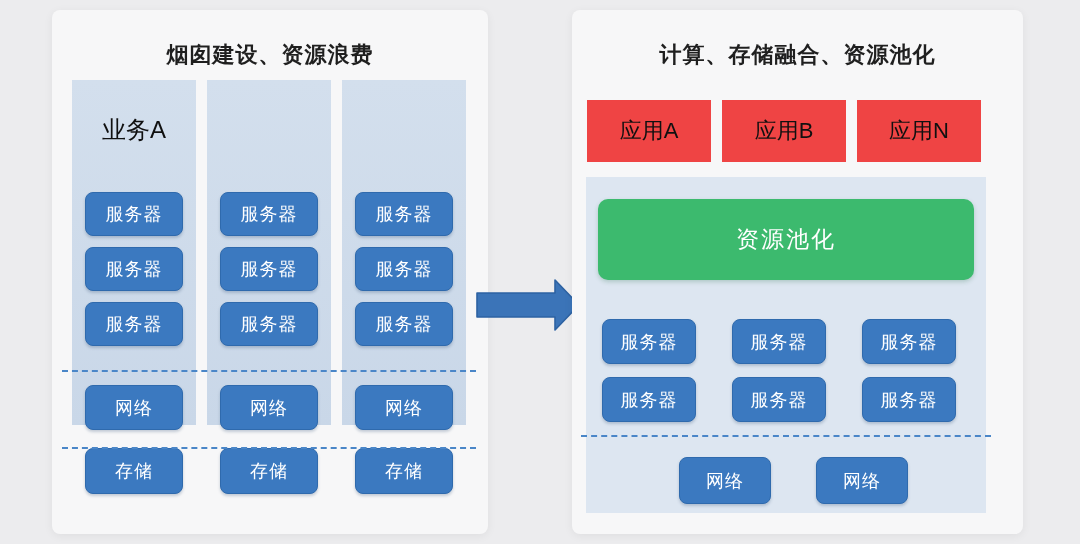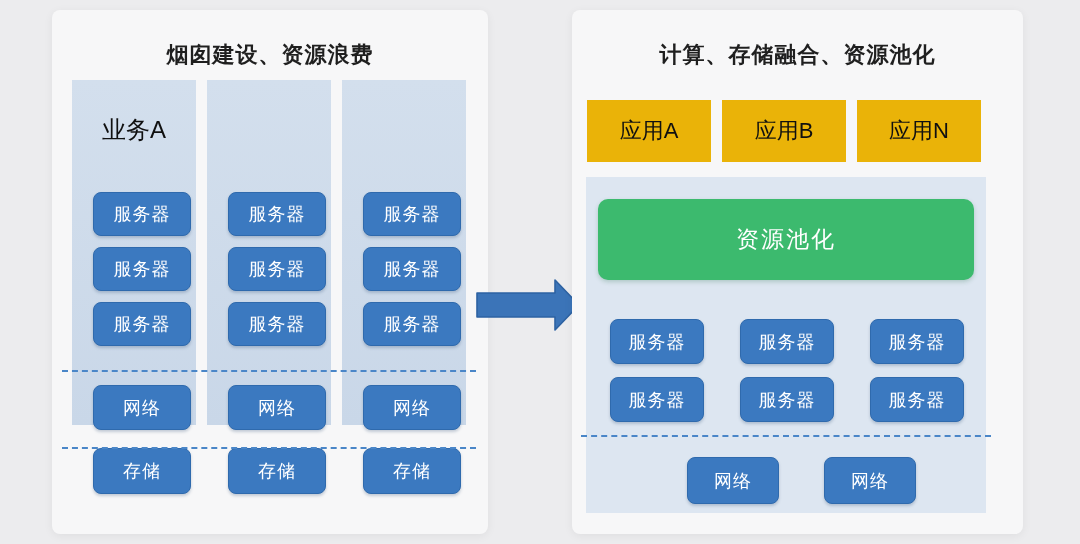--- a/index.html
+++ b/index.html
@@ -33,37 +33,37 @@
   }
   .silo-col.c0{left:20px;} .silo-col.c1{left:155px;} .silo-col.c2{left:290px;}
   .silo-label{
     position:absolute;top:34px;left:0;right:0;
     text-align:center;font-size:24px;color:#101010;
   }
   .bluebox{
     position:absolute;background:#3b79c0;border:1px solid #2f6aad;
     border-radius:8px;color:#fff;display:flex;align-items:center;justify-content:center;
     box-shadow:0 2px 3px rgba(40,70,110,0.25);
-    font-size:18px;letter-spacing:1px;margin-left:8px;
+    font-size:18px;letter-spacing:1px;
   }
   .silo-col .bluebox{left:13px;width:96px;height:42px;}
   .srv0{top:112px;} .srv1{top:167px;} .srv2{top:222px;}
   .net{top:305px;height:43px !important;}
   .sto{top:368px;height:44px !important;}
   .dash{
     position:absolute;height:0;border-top:2px dashed #4a86c8;
   }
   .card.left .dash{left:10px;width:414px;}
   .dash.l1{top:360px;} .dash.l2{top:437px;}
   
   .arrow-wrap{position:absolute;left:476px;top:278px;width:106px;height:55px;}
   
   .app-box{
     position:absolute;top:90px;width:124px;height:62px;
-    background:#eab308;display:flex;align-items:center;justify-content:center;
+    background:#ef4444;display:flex;align-items:center;justify-content:center;
     font-size:22px;color:#101010;
   }
   .app-box.a0{left:15px;} .app-box.a1{left:150px;} .app-box.a2{left:285px;}
   .pool-panel{
     position:absolute;left:14px;top:167px;width:400px;height:336px;
     background:#dde6f1;
   }
   .pool-green{
     position:absolute;left:12px;top:22px;width:376px;height:81px;
     background:#3cba6e;border-radius:10px;

